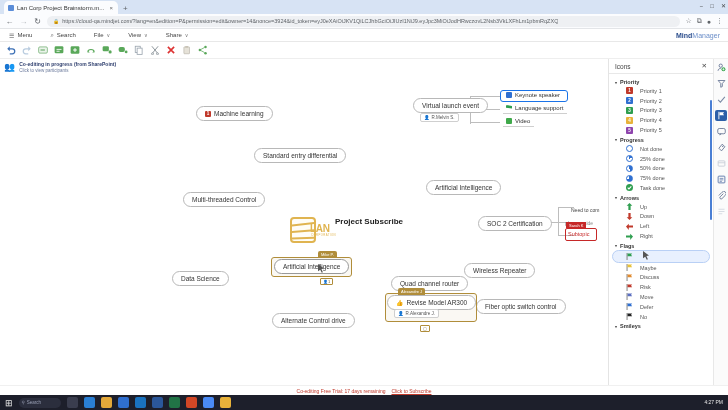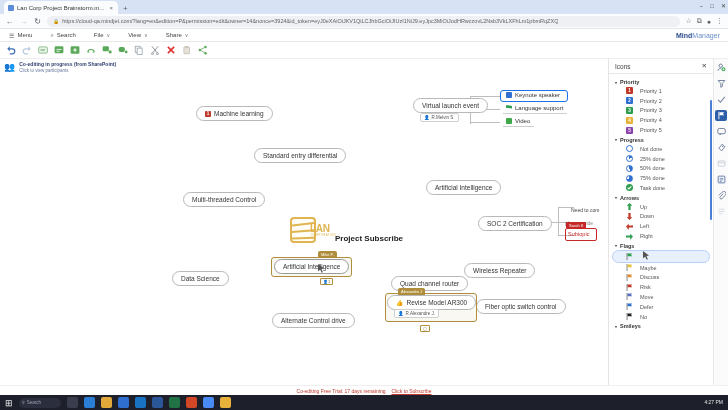--- a/index.html
+++ b/index.html
@@ -94,21 +94,21 @@
     background: #fff; font-size: 6.5px; color: #333;
     padding: 3px 8px; white-space: nowrap;
     display: flex; align-items: center; gap: 3px;
   }
   .node .badge {
     width: 6px; height: 6px; border-radius: 1px; display: inline-block;
     font-size: 4.5px; color: #fff; text-align: center; line-height: 6px;
     font-weight: 700;
   }
   .center-topic {
-    position: absolute; display: flex; align-items: flex-end; gap: 5px;
+    position: absolute; display: flex; align-items: flex-start; gap: 5px;
   }
   .logo-mark {
     width: 26px; height: 26px; border: 2px solid #e0b450; border-radius: 4px;
     position: relative; overflow: hidden; background: #fffdf6;
   }
   .logo-mark i {
     position: absolute; left: -4px; height: 2px; width: 34px;
     background: #e0b450; display: block; border-radius: 2px;
   }
   .logo-text {

